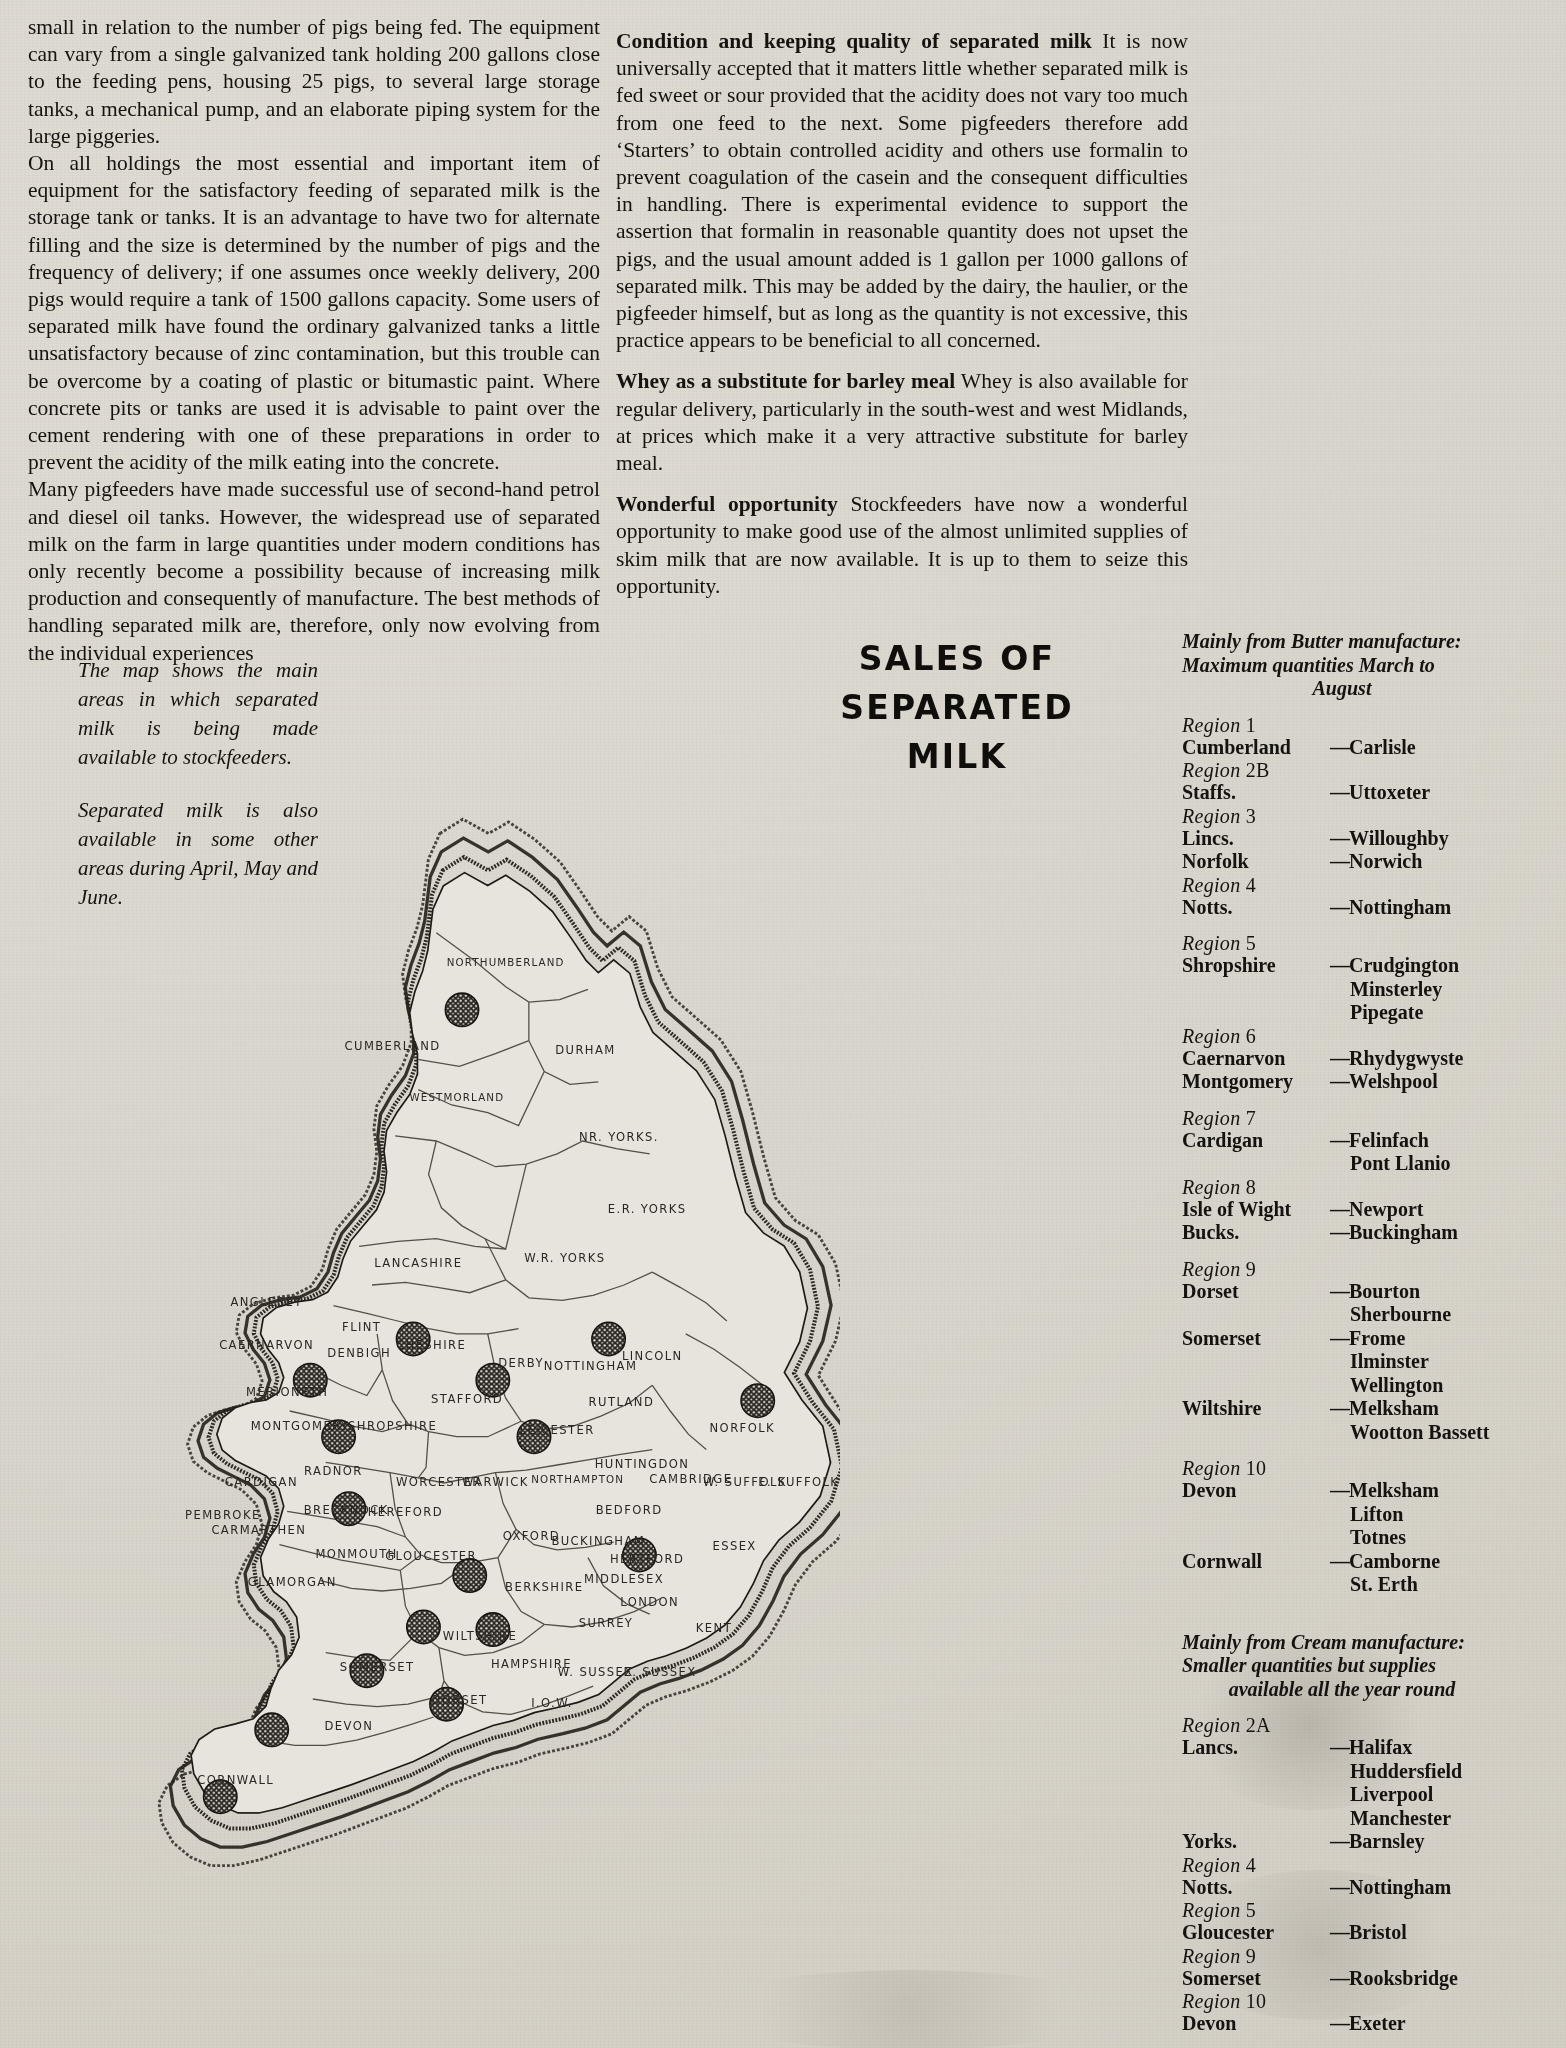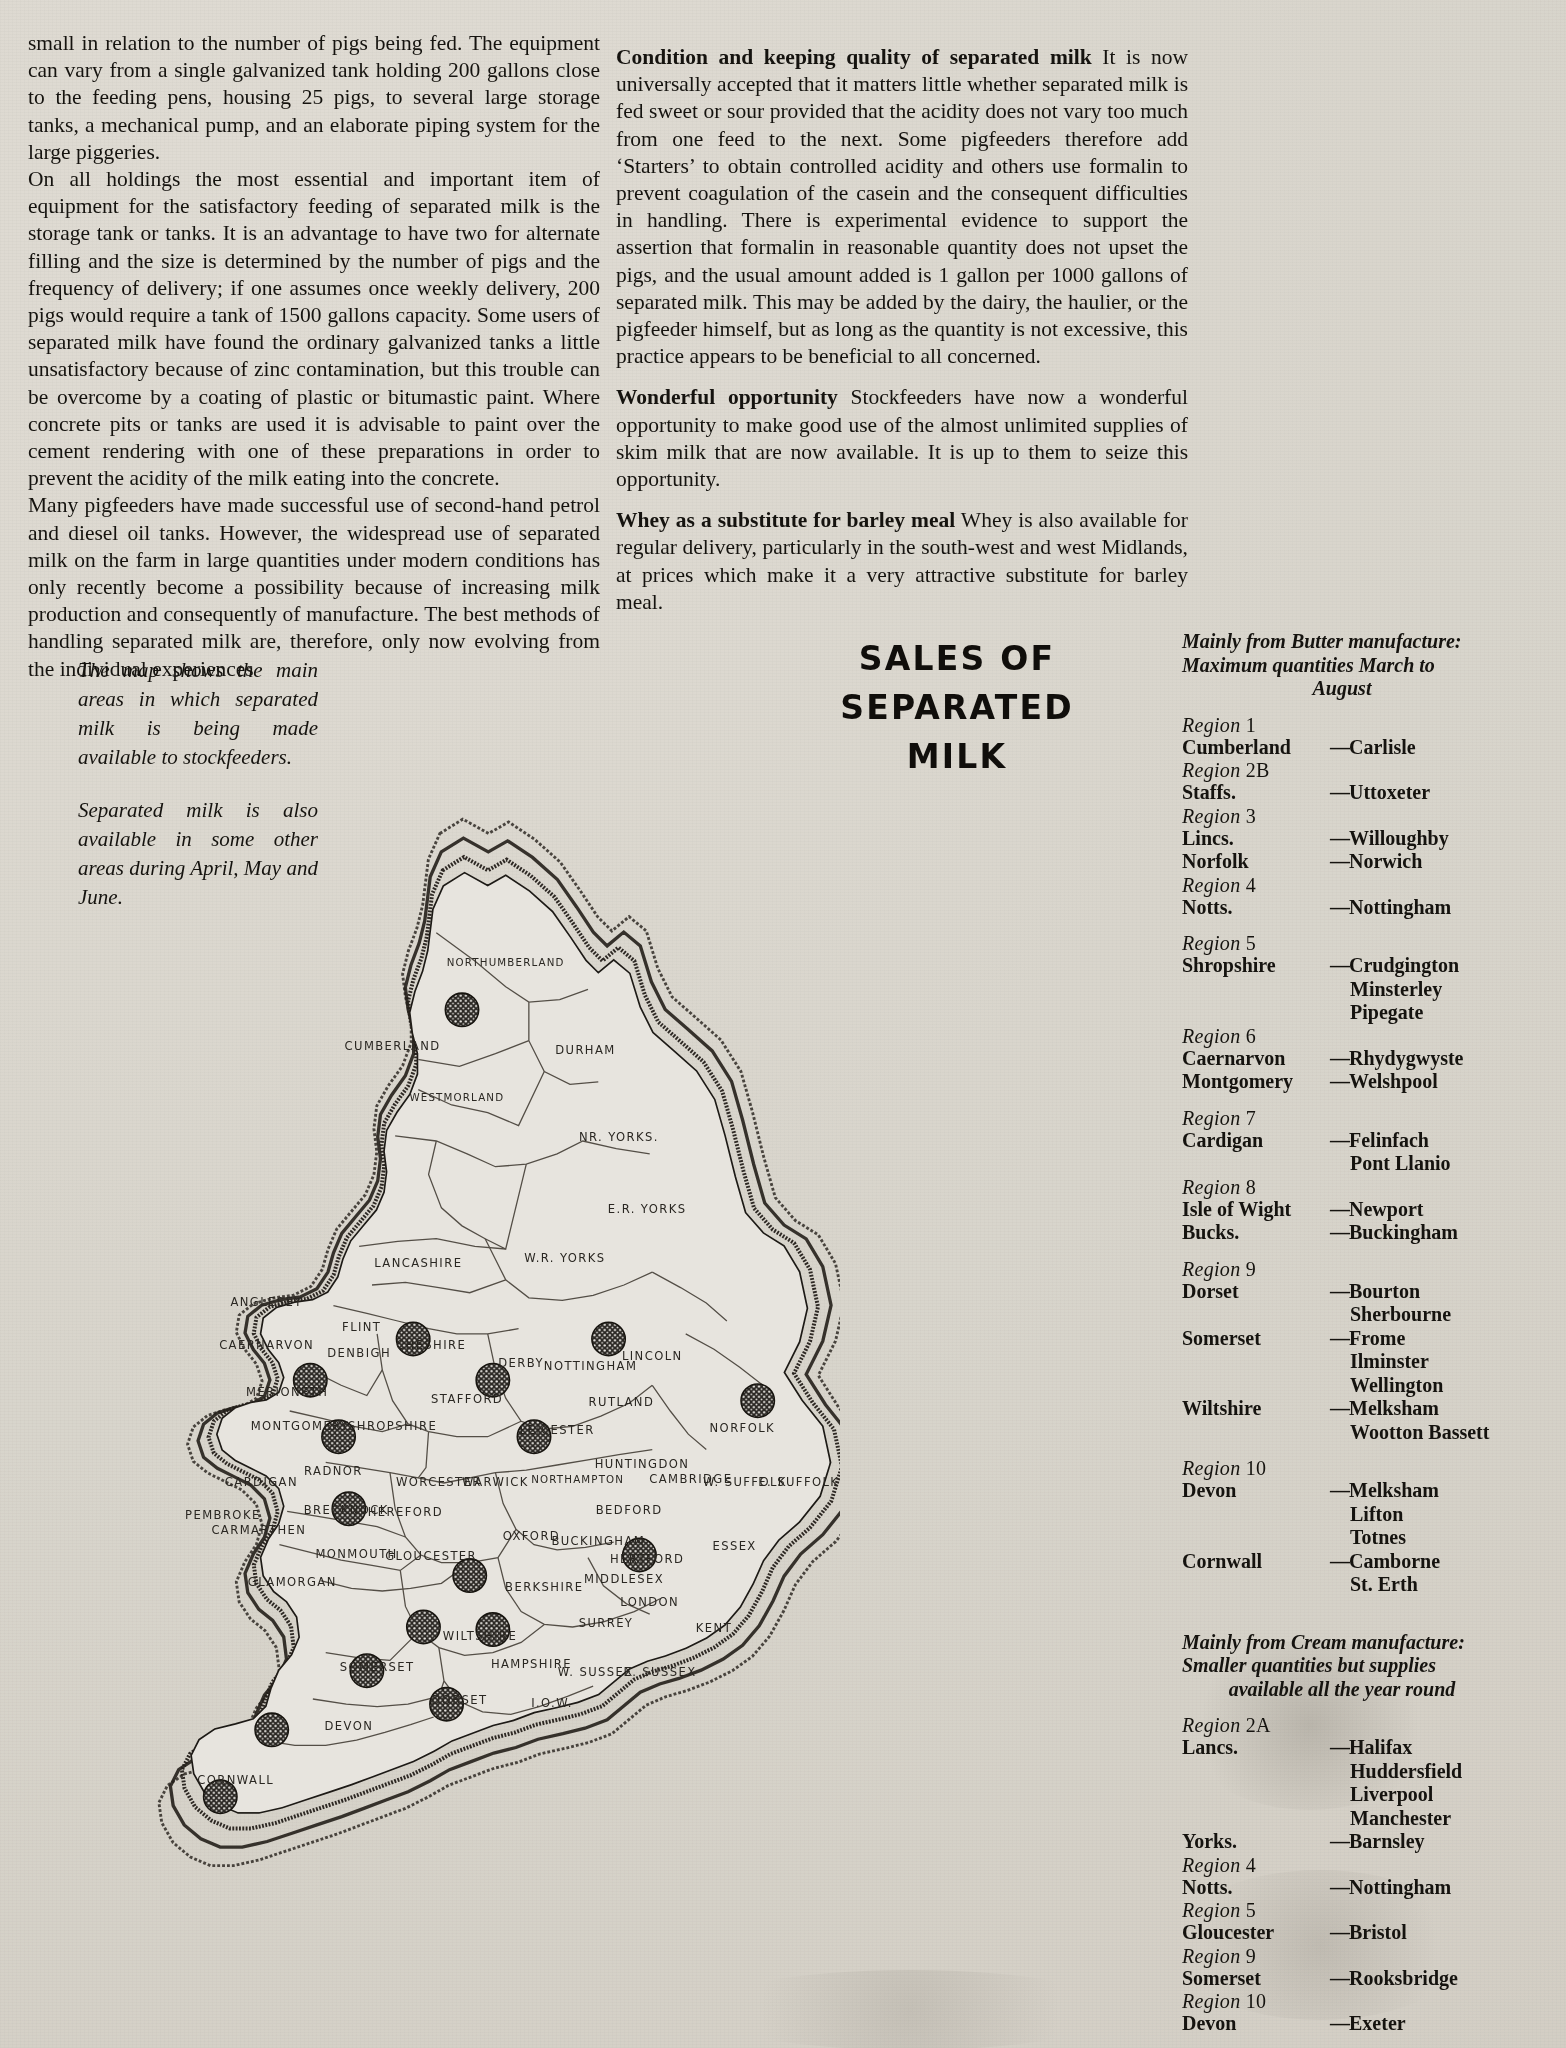--- a/index.html
+++ b/index.html
@@ -18,21 +18,21 @@
       repeating-linear-gradient(0deg,rgba(0,0,0,.014) 0 1px,rgba(255,255,255,0) 1px 3px),
       repeating-linear-gradient(90deg,rgba(0,0,0,.012) 0 1px,rgba(255,255,255,0) 1px 4px),
       radial-gradient(circle at 20% 12%, #f2f0ec 0%, #eae8e3 55%, #e4e1db 100%);
     pointer-events:none;mix-blend-mode:multiply;
   }
   .smudge{position:absolute;border-radius:50%;pointer-events:none;
           background:radial-gradient(circle,rgba(90,85,75,.22) 0%,rgba(90,85,75,0) 70%);}
 
   
   #article{
-    position:absolute;left:0;top:16px;width:1354px;height:620px;
+    position:absolute;left:0;top:0;width:1354px;height:620px;
   }
   .col{
     position:absolute;top:14px;width:572px;
     font-size:21.5px;line-height:27.2px;
     text-align:justify;
     -webkit-hyphens:none;hyphens:none;
   }
   .col.left{left:28px;}
   .col.right{left:616px;}
   .col p{margin:0;text-indent:0;}
@@ -102,22 +102,22 @@
 <div id="article">
 
   <div class="col left">
     <p class="flow">small in relation to the number of pigs being fed. The equipment can vary from a single galvanized tank holding 200 gallons close to the feeding pens, housing 25 pigs, to several large storage tanks, a mechanical pump, and an elaborate piping system for the large piggeries.</p>
     <p class="flow">On all holdings the most essential and important item of equipment for the satisfactory feeding of separated milk is the storage tank or tanks. It is an advantage to have two for alternate filling and the size is determined by the number of pigs and the frequency of delivery; if one assumes once weekly delivery, 200 pigs would require a tank of 1500 gallons capacity. Some users of separated milk have found the ordinary galvanized tanks a little unsatisfactory because of zinc contamination, but this trouble can be overcome by a coating of plastic or bitumastic paint. Where concrete pits or tanks are used it is advisable to paint over the cement rendering with one of these preparations in order to prevent the acidity of the milk eating into the concrete.</p>
     <p class="flow">Many pigfeeders have made successful use of second-hand petrol and diesel oil tanks. However, the widespread use of separated milk on the farm in large quantities under modern conditions has only recently become a possibility because of increasing milk production and consequently of manufacture. The best methods of handling separated milk are, therefore, only now evolving from the individual experiences</p>
   </div>
 
   <div class="col right">
     <p class="gap"><span class="runin">Condition and keeping quality of separated milk</span><span> It is now universally accepted that it matters little whether separated milk is fed sweet or sour provided that the acidity does not vary too much from one feed to the next. Some pigfeeders therefore add ‘Starters’ to obtain controlled acidity and others use formalin to prevent coagulation of the casein and the consequent difficulties in handling. There is experimental evidence to support the assertion that formalin in reasonable quantity does not upset the pigs, and the usual amount added is 1 gallon per 1000 gallons of separated milk. This may be added by the dairy, the haulier, or the pigfeeder himself, but as long as the quantity is not excessive, this practice appears to be beneficial to all concerned.</span></p>
+    <p class="gap"><span class="runin">Whey as a substitute for barley meal</span><span> Whey is also available for regular delivery, particularly in the south-west and west Midlands, at prices which make it a very attractive substitute for barley meal.</span></p>
     <p class="gap"><span class="runin">Wonderful opportunity</span><span> Stockfeeders have now a wonderful opportunity to make good use of the almost unlimited supplies of skim milk that are now available. It is up to them to seize this opportunity.</span></p>
-    <p class="gap"><span class="runin">Whey as a substitute for barley meal</span><span> Whey is also available for regular delivery, particularly in the south-west and west Midlands, at prices which make it a very attractive substitute for barley meal.</span></p>
   </div>
 </div>
 
 <div id="plate">
 
   <div id="map-caption">
     <p>The map shows the main areas in which separated milk is being made available to stockfeeders.</p>
     <p class="second">Separated milk is also available in some other areas during April, May and June.</p>
   </div>
 

